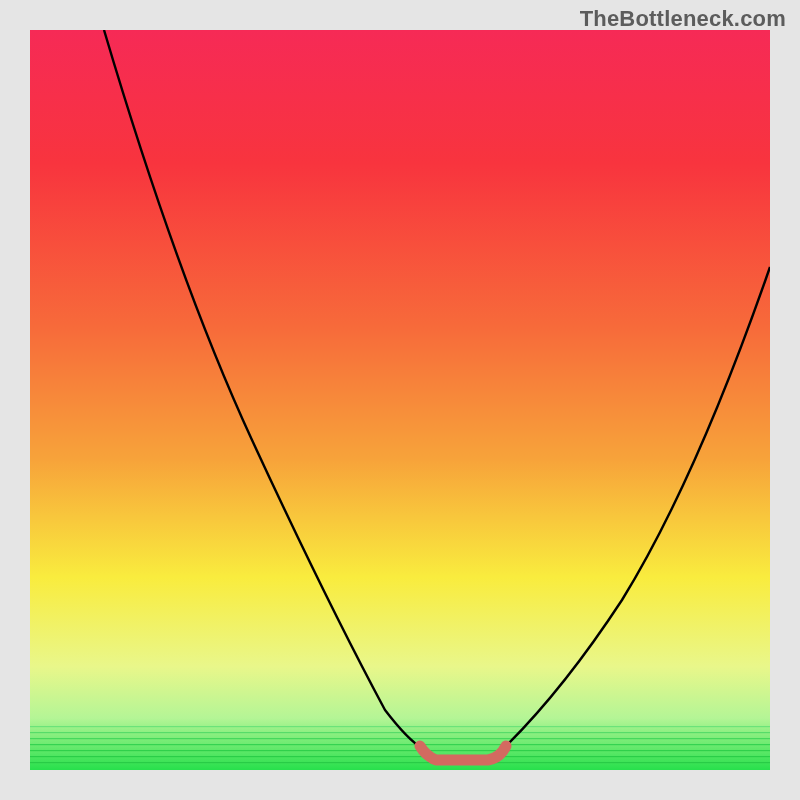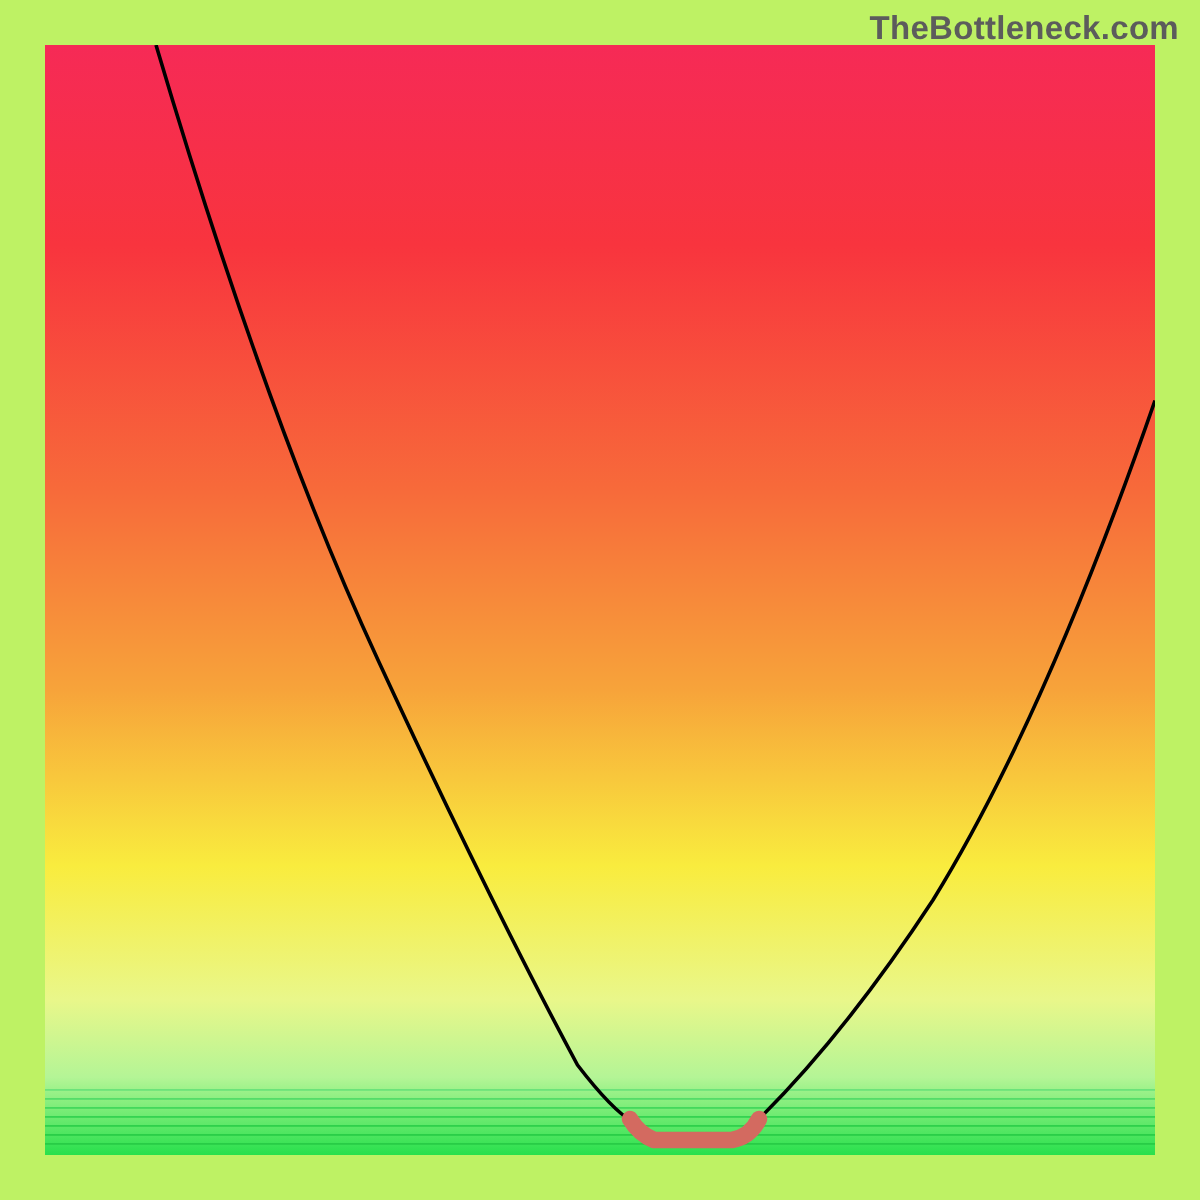--- a/index.html
+++ b/index.html
@@ -1,21 +1,21 @@
 <!DOCTYPE html>
 <html><head>
 <meta charset="utf-8">
 <style>
   * { margin: 0; padding: 0; box-sizing: border-box; }
   html, body { width: 800px; height: 800px; overflow: hidden; background: #000; }
   .stage {
     position: relative;
     width: 800px;
     height: 800px;
-    background: #bef264;
+    background: #e5e5e5;
   }
   .watermark {
     position: absolute;
     top: 6px;
     right: 14px;
     font-family: Arial, Helvetica, sans-serif;
     font-size: 22px;
     font-weight: 600;
     color: #5c5c5c;
     letter-spacing: 0.2px;

